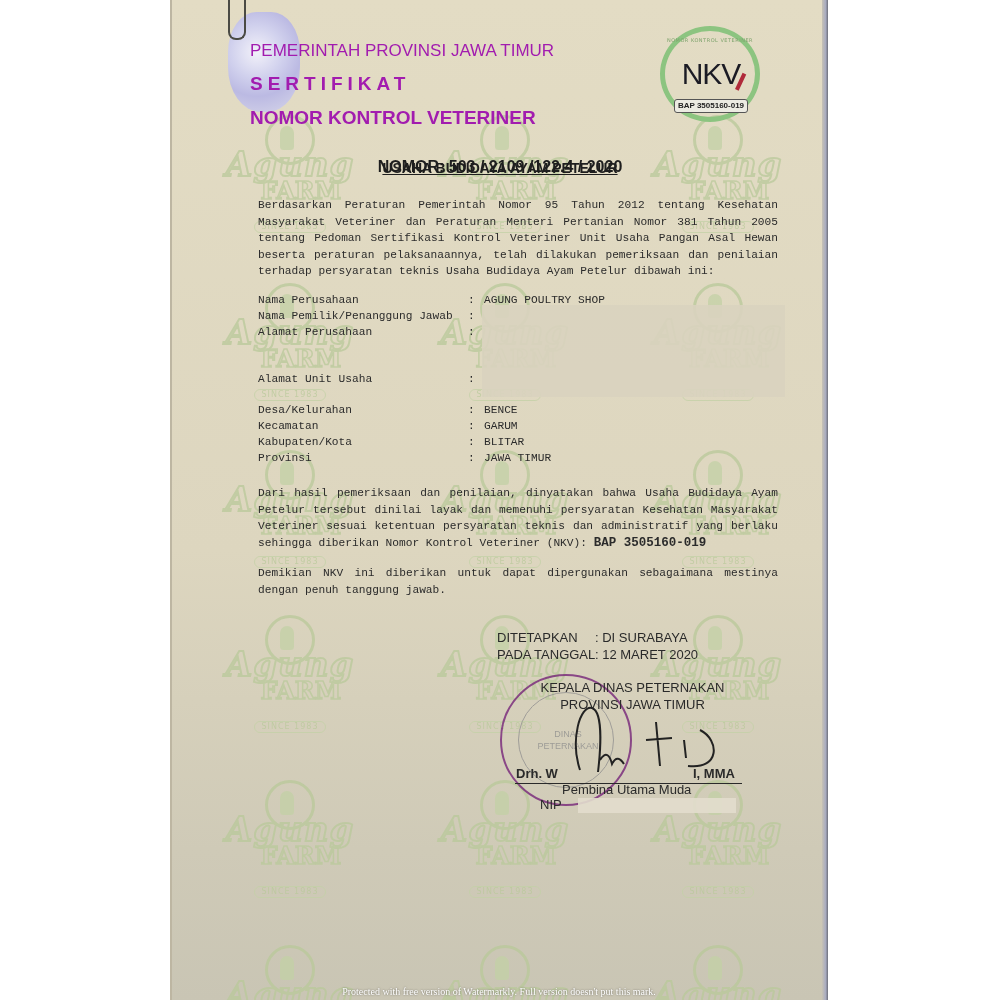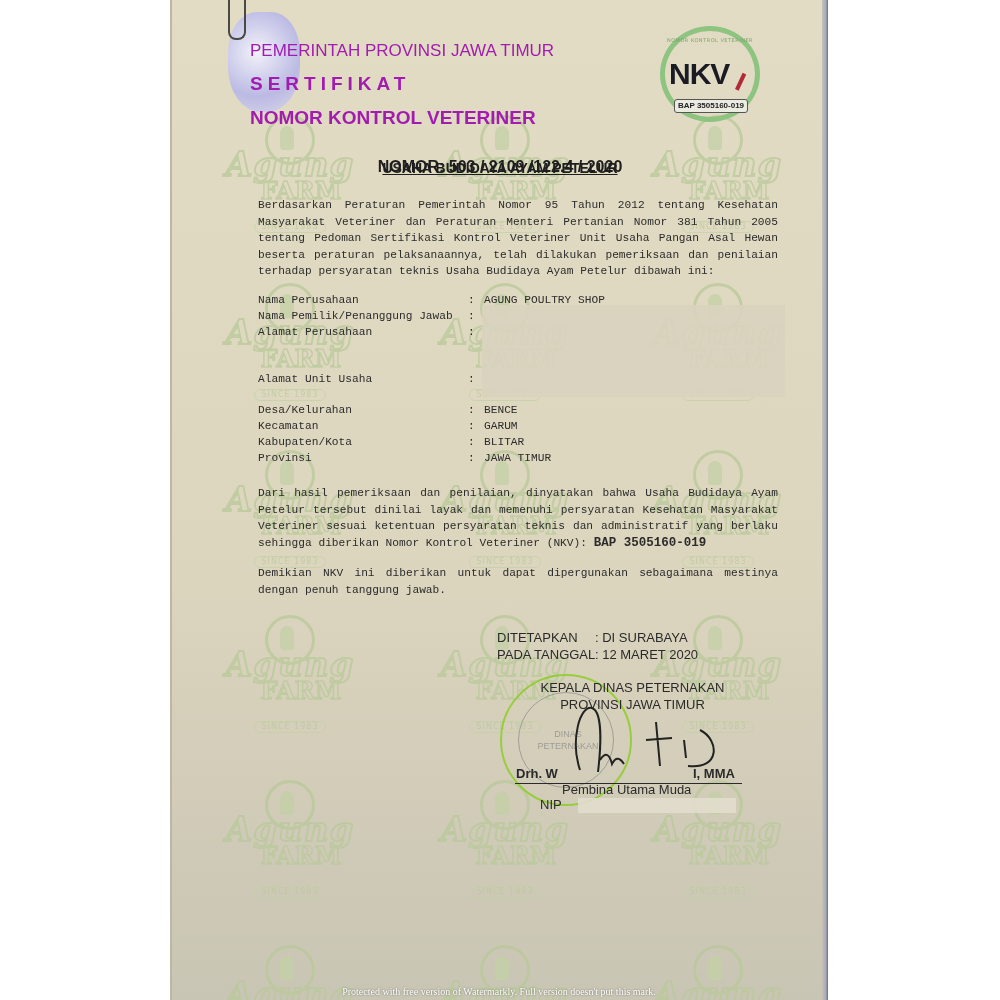--- a/index.html
+++ b/index.html
@@ -63,22 +63,22 @@
   .hdr2 { top:58px; font-size:19px; letter-spacing:5px; font-weight:bold; }
   .hdr3 { top:92px; font-size:19px; font-weight:bold; }
   
   .nkv {
     position:absolute; left:660px; top:26px; width:100px; height:96px;
     border:5px solid #8cc480; border-radius:50%; box-sizing:border-box;
   }
   .nkv .arc { position:absolute; top:6px; width:100%; text-align:center;
     font-size:5px; color:#7fa36d; letter-spacing:0.5px; }
   .nkv .mark {
-    position:absolute; left:4px; top:26px; width:84px; text-align:left;
-    font-family:"Liberation Sans", sans-serif; font-weight:bold; font-size:30px;
+    position:absolute; left:4px; top:26px; width:84px; text-align:center;
+    font-family:"Liberation Sans", sans-serif; font-weight:normal; font-size:30px;
     color:#1b1b24; letter-spacing:-1px;
   }
   .nkv .tick {
     position:absolute; left:66px; top:40px; width:8px; height:18px;
     border-right:4px solid #b02a3a; transform:rotate(25deg);
   }
   .nkv .code {
     position:absolute; left:9px; top:68px; width:72px; height:12px;
     border:1px solid #555; border-radius:3px; background:#ecebe2;
     font-family:"Liberation Sans", sans-serif; font-size:8px; font-weight:bold;
@@ -108,21 +108,21 @@
   }
   .strong { font-weight:bold; }
   
   .sig { font-family:"Liberation Sans", sans-serif; color:#2a2a2a; font-size:13px; }
   .loc { position:absolute; left:497px; line-height:16px; }
   .loc .k { position:absolute; left:0; white-space:nowrap; }
   .loc .v { position:absolute; left:98px; white-space:nowrap; }
   .office { position:absolute; left:500px; width:265px; text-align:center; line-height:17px; }
   .stamp {
     position:absolute; left:500px; top:674px; width:132px; height:132px;
-    border:2px solid #84cc16; border-radius:50%; box-sizing:border-box; opacity:0.75;
+    border:2px solid #701a75; border-radius:50%; box-sizing:border-box; opacity:0.75;
   }
   .stamp .inner {
     position:absolute; left:16px; top:16px; width:96px; height:96px;
     border:1.5px solid #8d8c8d; border-radius:50%; box-sizing:border-box;
   }
   .stamp .t1 { position:absolute; left:26px; top:52px; width:80px; text-align:center;
     font-size:9px; color:#8b8b8b; font-family:"Liberation Sans", sans-serif; line-height:12px; }
   .signline {
     position:absolute; left:515px; top:783px; width:227px; height:0;
     border-top:1.5px solid #2a2a2a;

